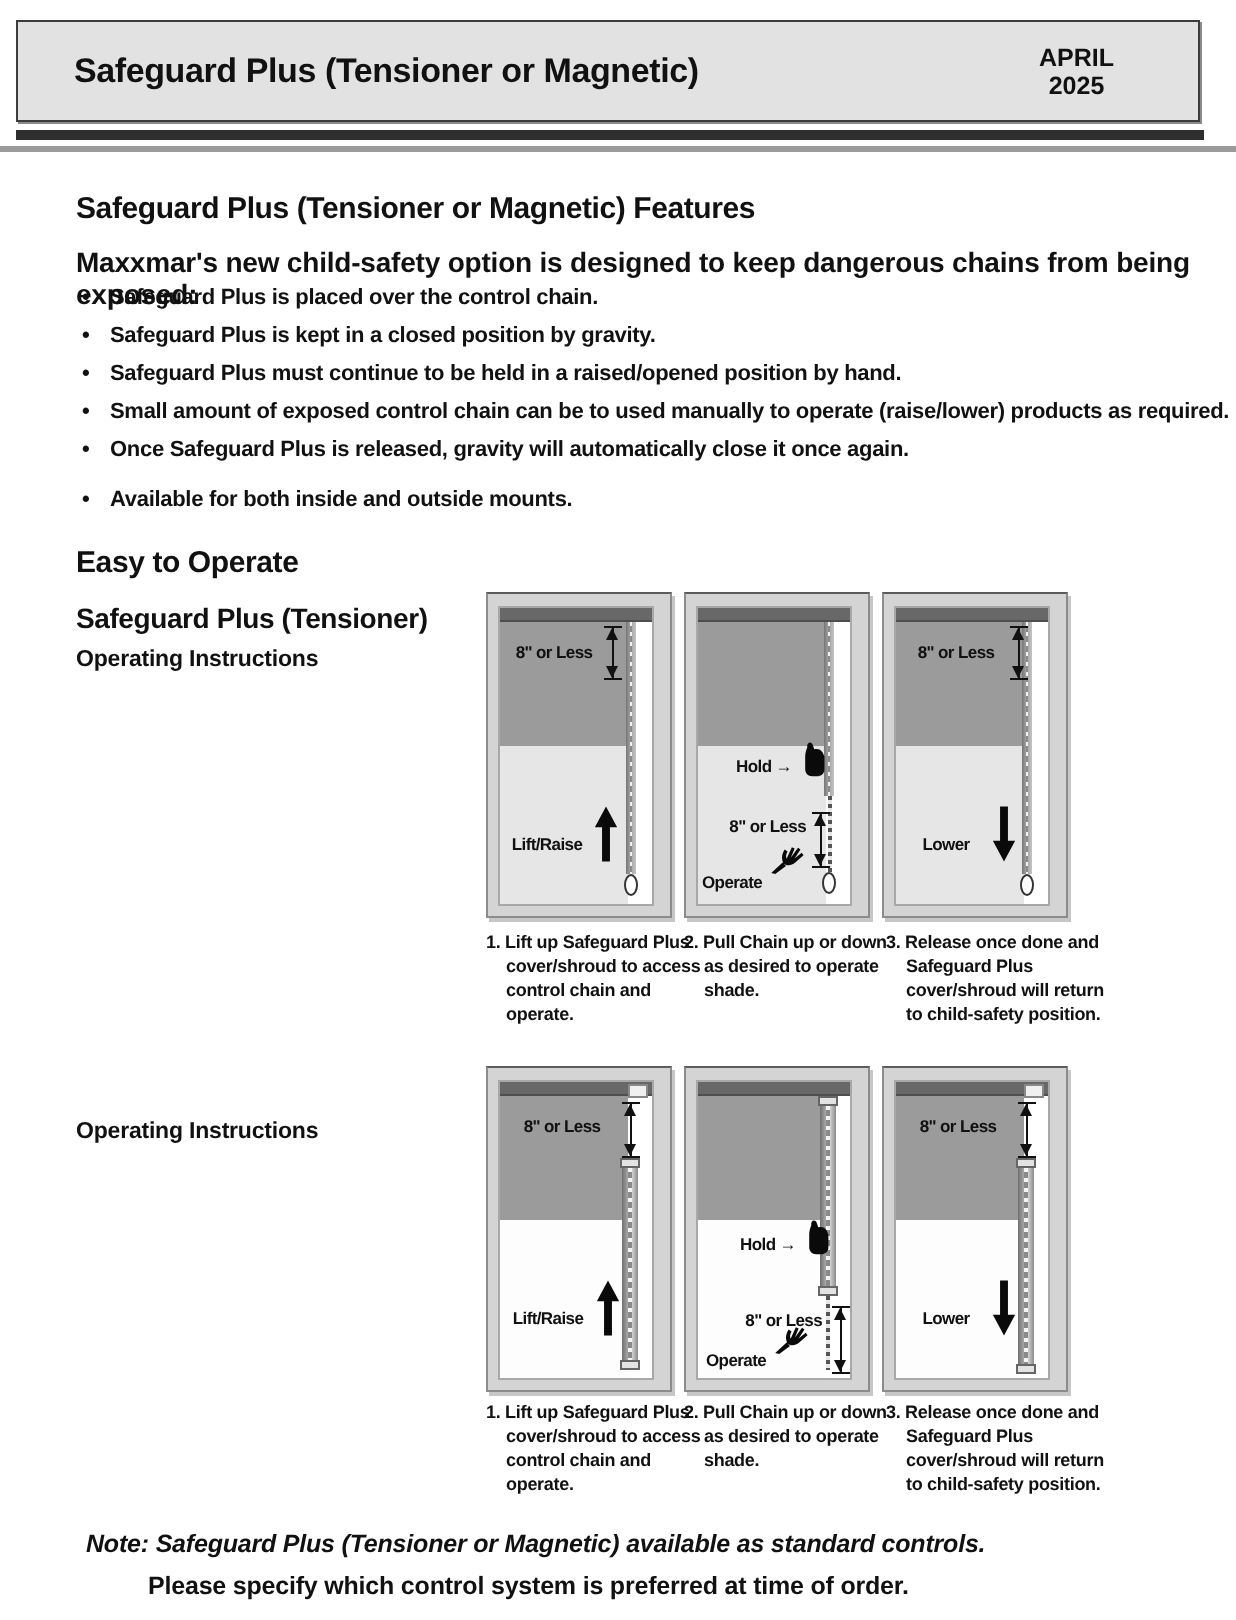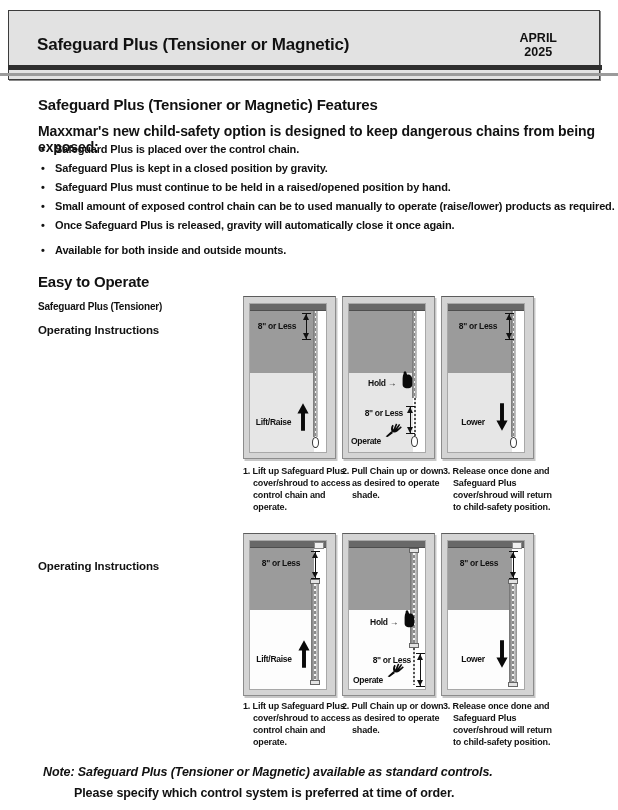--- a/index.html
+++ b/index.html
@@ -1,38 +1,38 @@
 <!DOCTYPE html>
 <html><head>
 <meta charset="utf-8">
 <style>
   html,body{margin:0;padding:0;background:#fff;}
   .page{position:relative;width:618px;height:810px;background:#ffffff;overflow:hidden;
         font-family:"Liberation Sans",sans-serif;font-weight:700;color:#111;}
 
   
-  .header-bar{position:absolute;left:8px;top:10px;width:592px;height:70px;background:#e2e2e2;
+  .header-bar{position:absolute;left:8px;top:10px;width:592px;height:51px;background:#e2e2e2;
               border:1.5px solid #3c3c3c;box-sizing:border-box;display:flex;align-items:center;
               justify-content:space-between;padding:0 26px 0 28px;box-shadow:1px 1px 0 #8a8a8a;}
   .header-title{font-size:17px;letter-spacing:-0.2px;}
   .header-date{text-align:center;font-size:12.5px;line-height:14px;margin-right:16px;}
   .rule-dark{position:absolute;left:8px;top:65px;width:594px;height:5px;background:#2e2e2e;}
   .rule-gray{position:absolute;left:0px;top:73px;width:618px;height:3px;background:#9b9b9b;}
 
   
   .features-heading{position:absolute;left:38px;top:96px;font-size:15px;letter-spacing:-0.2px;}
   .features-intro{position:absolute;left:38px;top:123px;font-size:14px;letter-spacing:-0.1px;}
   .features-list{position:absolute;left:40px;top:140px;margin:0;padding:0;list-style:none;
                  font-size:11px;line-height:19px;letter-spacing:-0.15px;white-space:nowrap;}
   .features-list li{position:relative;padding-left:15px;}
   .features-list li::before{content:"\2022";position:absolute;left:1px;}
   .features-list li.gap{margin-top:6px;}
 
   .easy-heading{position:absolute;left:38px;top:273px;font-size:15px;letter-spacing:-0.2px;}
-  .sec-title{position:absolute;left:38px;font-size:10px;letter-spacing:-0.2px;}
+  .sec-title{position:absolute;left:38px;font-size:14px;letter-spacing:-0.2px;}
   .sec-sub{position:absolute;left:38px;font-size:11.5px;letter-spacing:-0.1px;}
 
   
   .panel{position:absolute;width:93px;height:163px;background:#d4d4d4;border:1.5px solid #8c8c8c;
          border-top-color:#5c5c5c;box-sizing:border-box;box-shadow:1.5px 2px 0 rgba(0,0,0,0.22);}
   .win{position:absolute;left:5px;top:6px;width:78px;height:150px;background:#ffffff;
        border:1px solid #a8a8a8;box-sizing:border-box;}
   .win>*{position:absolute;}
   .headrail{left:0;top:0;width:100%;height:7px;background:#686868;border-bottom:1px solid #4e4e4e;box-sizing:border-box;}
   .shade{left:0;top:7px;width:64px;height:62px;background:#9b9b9b;}

